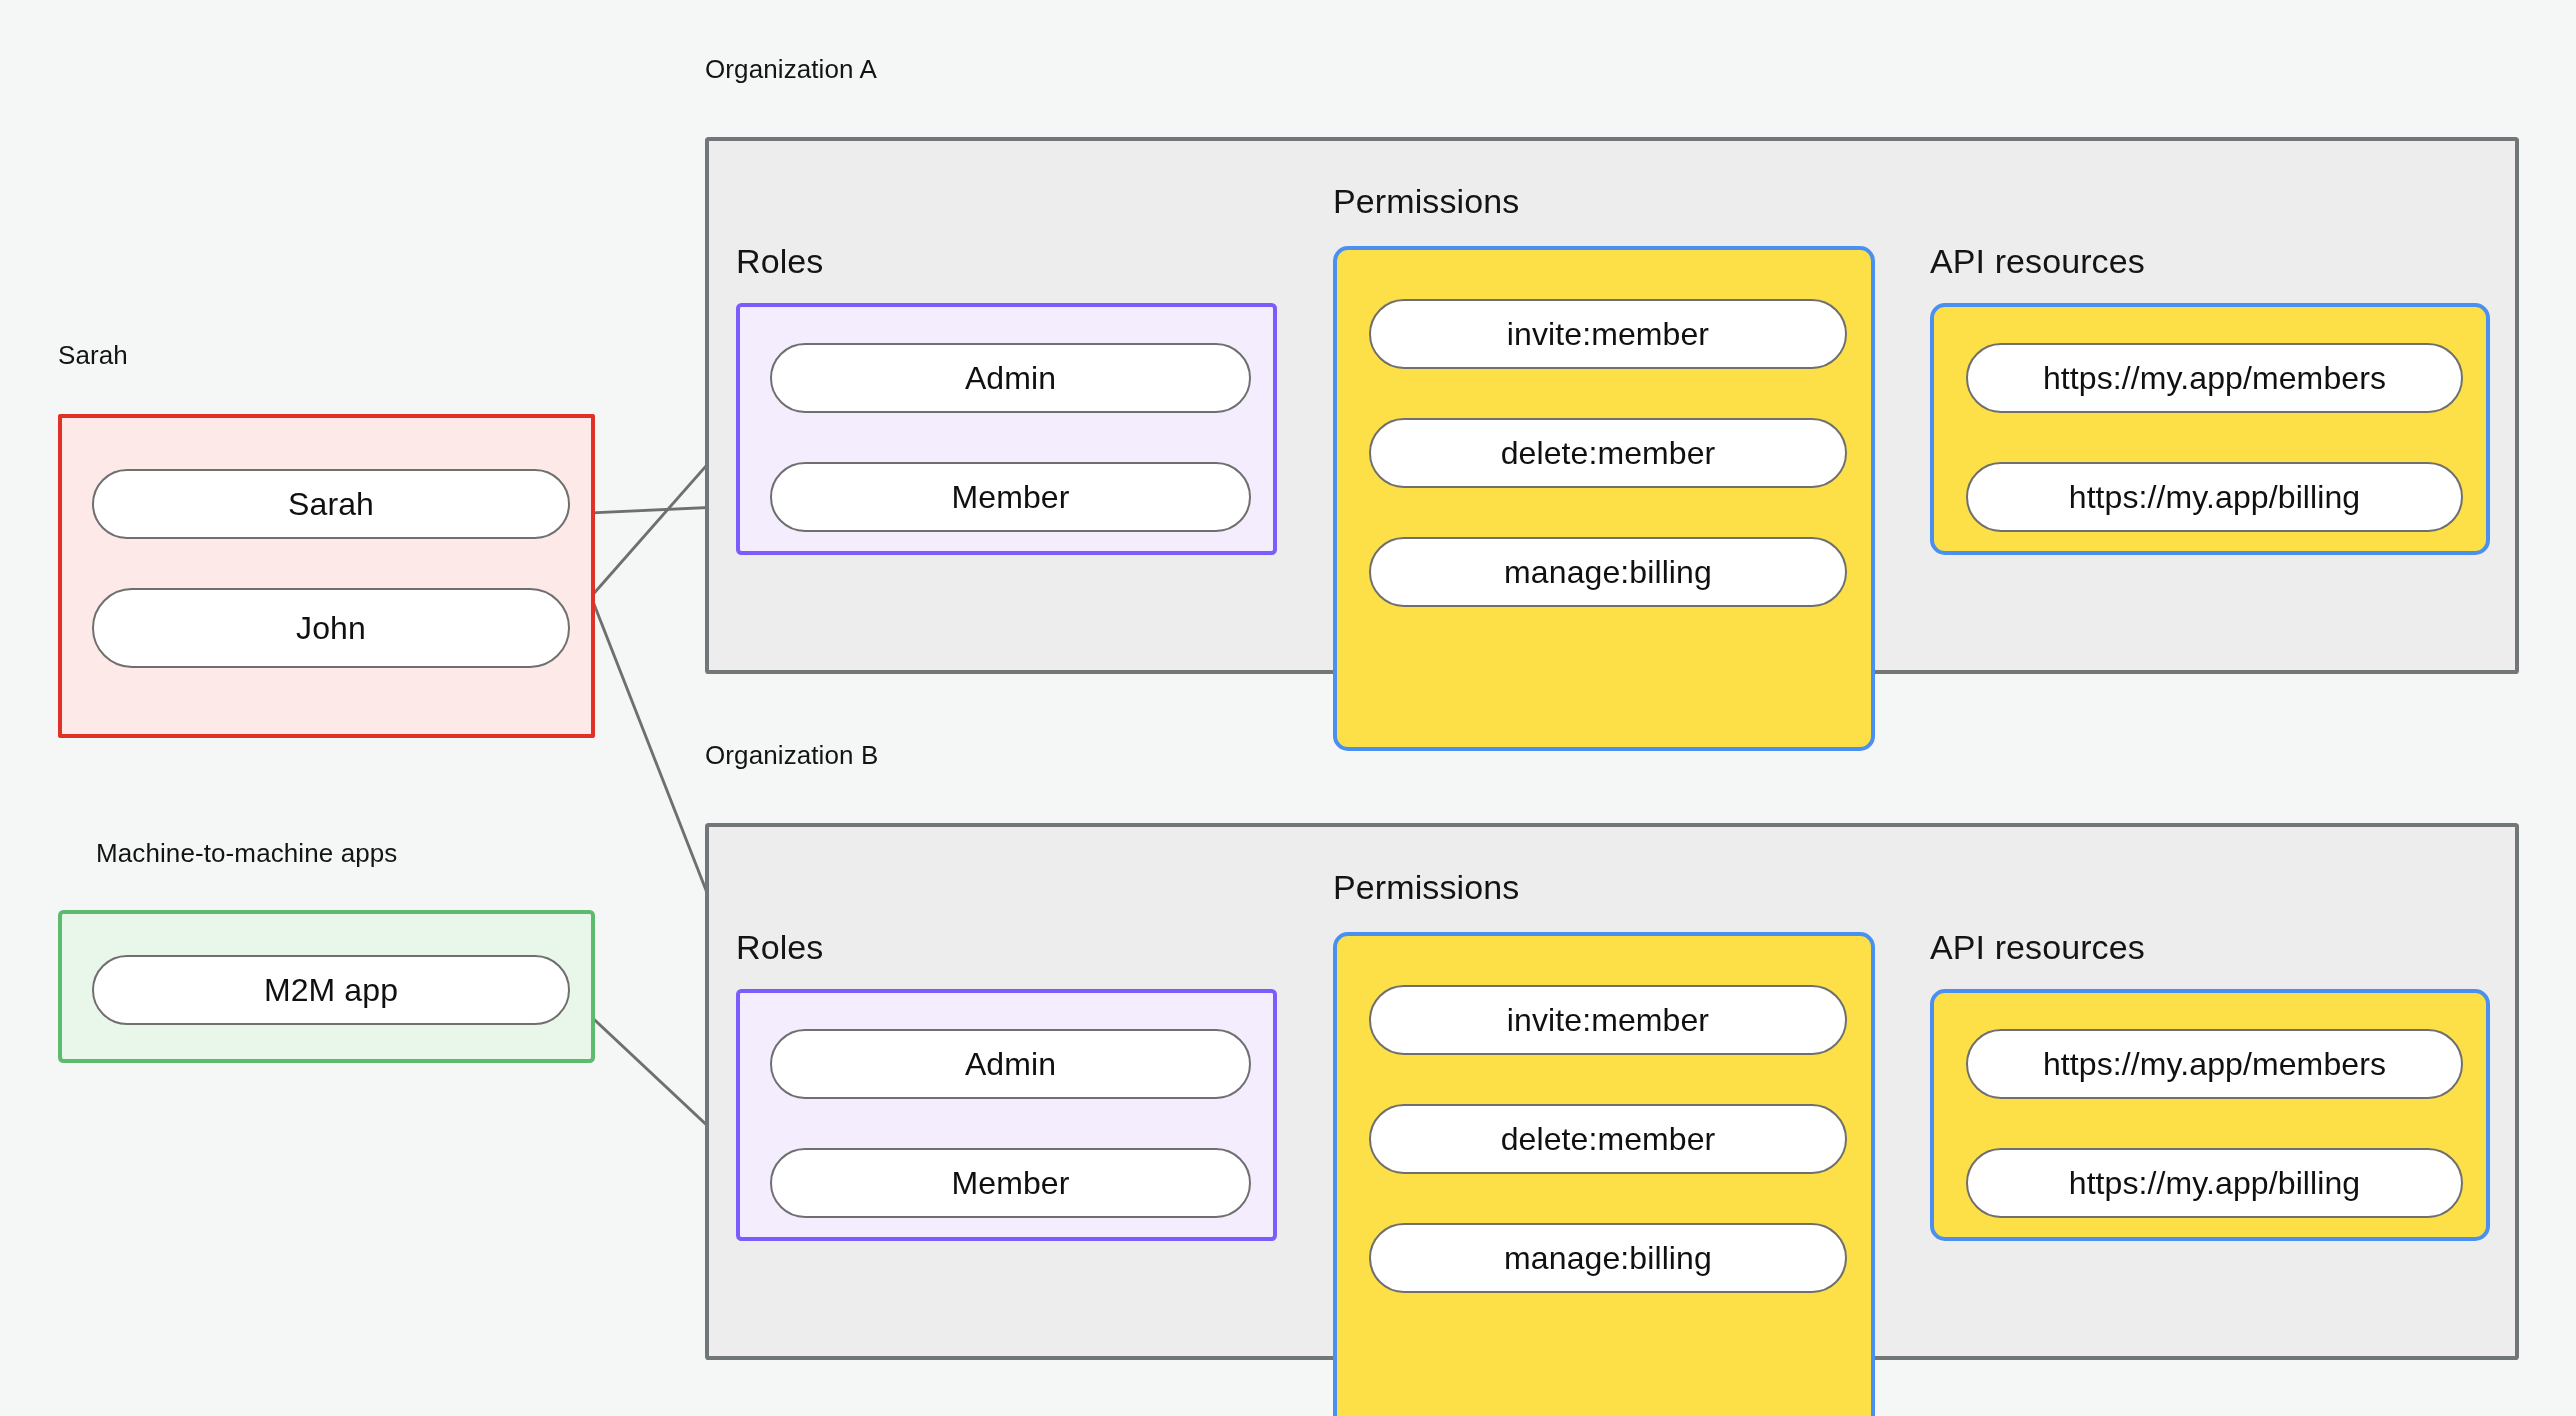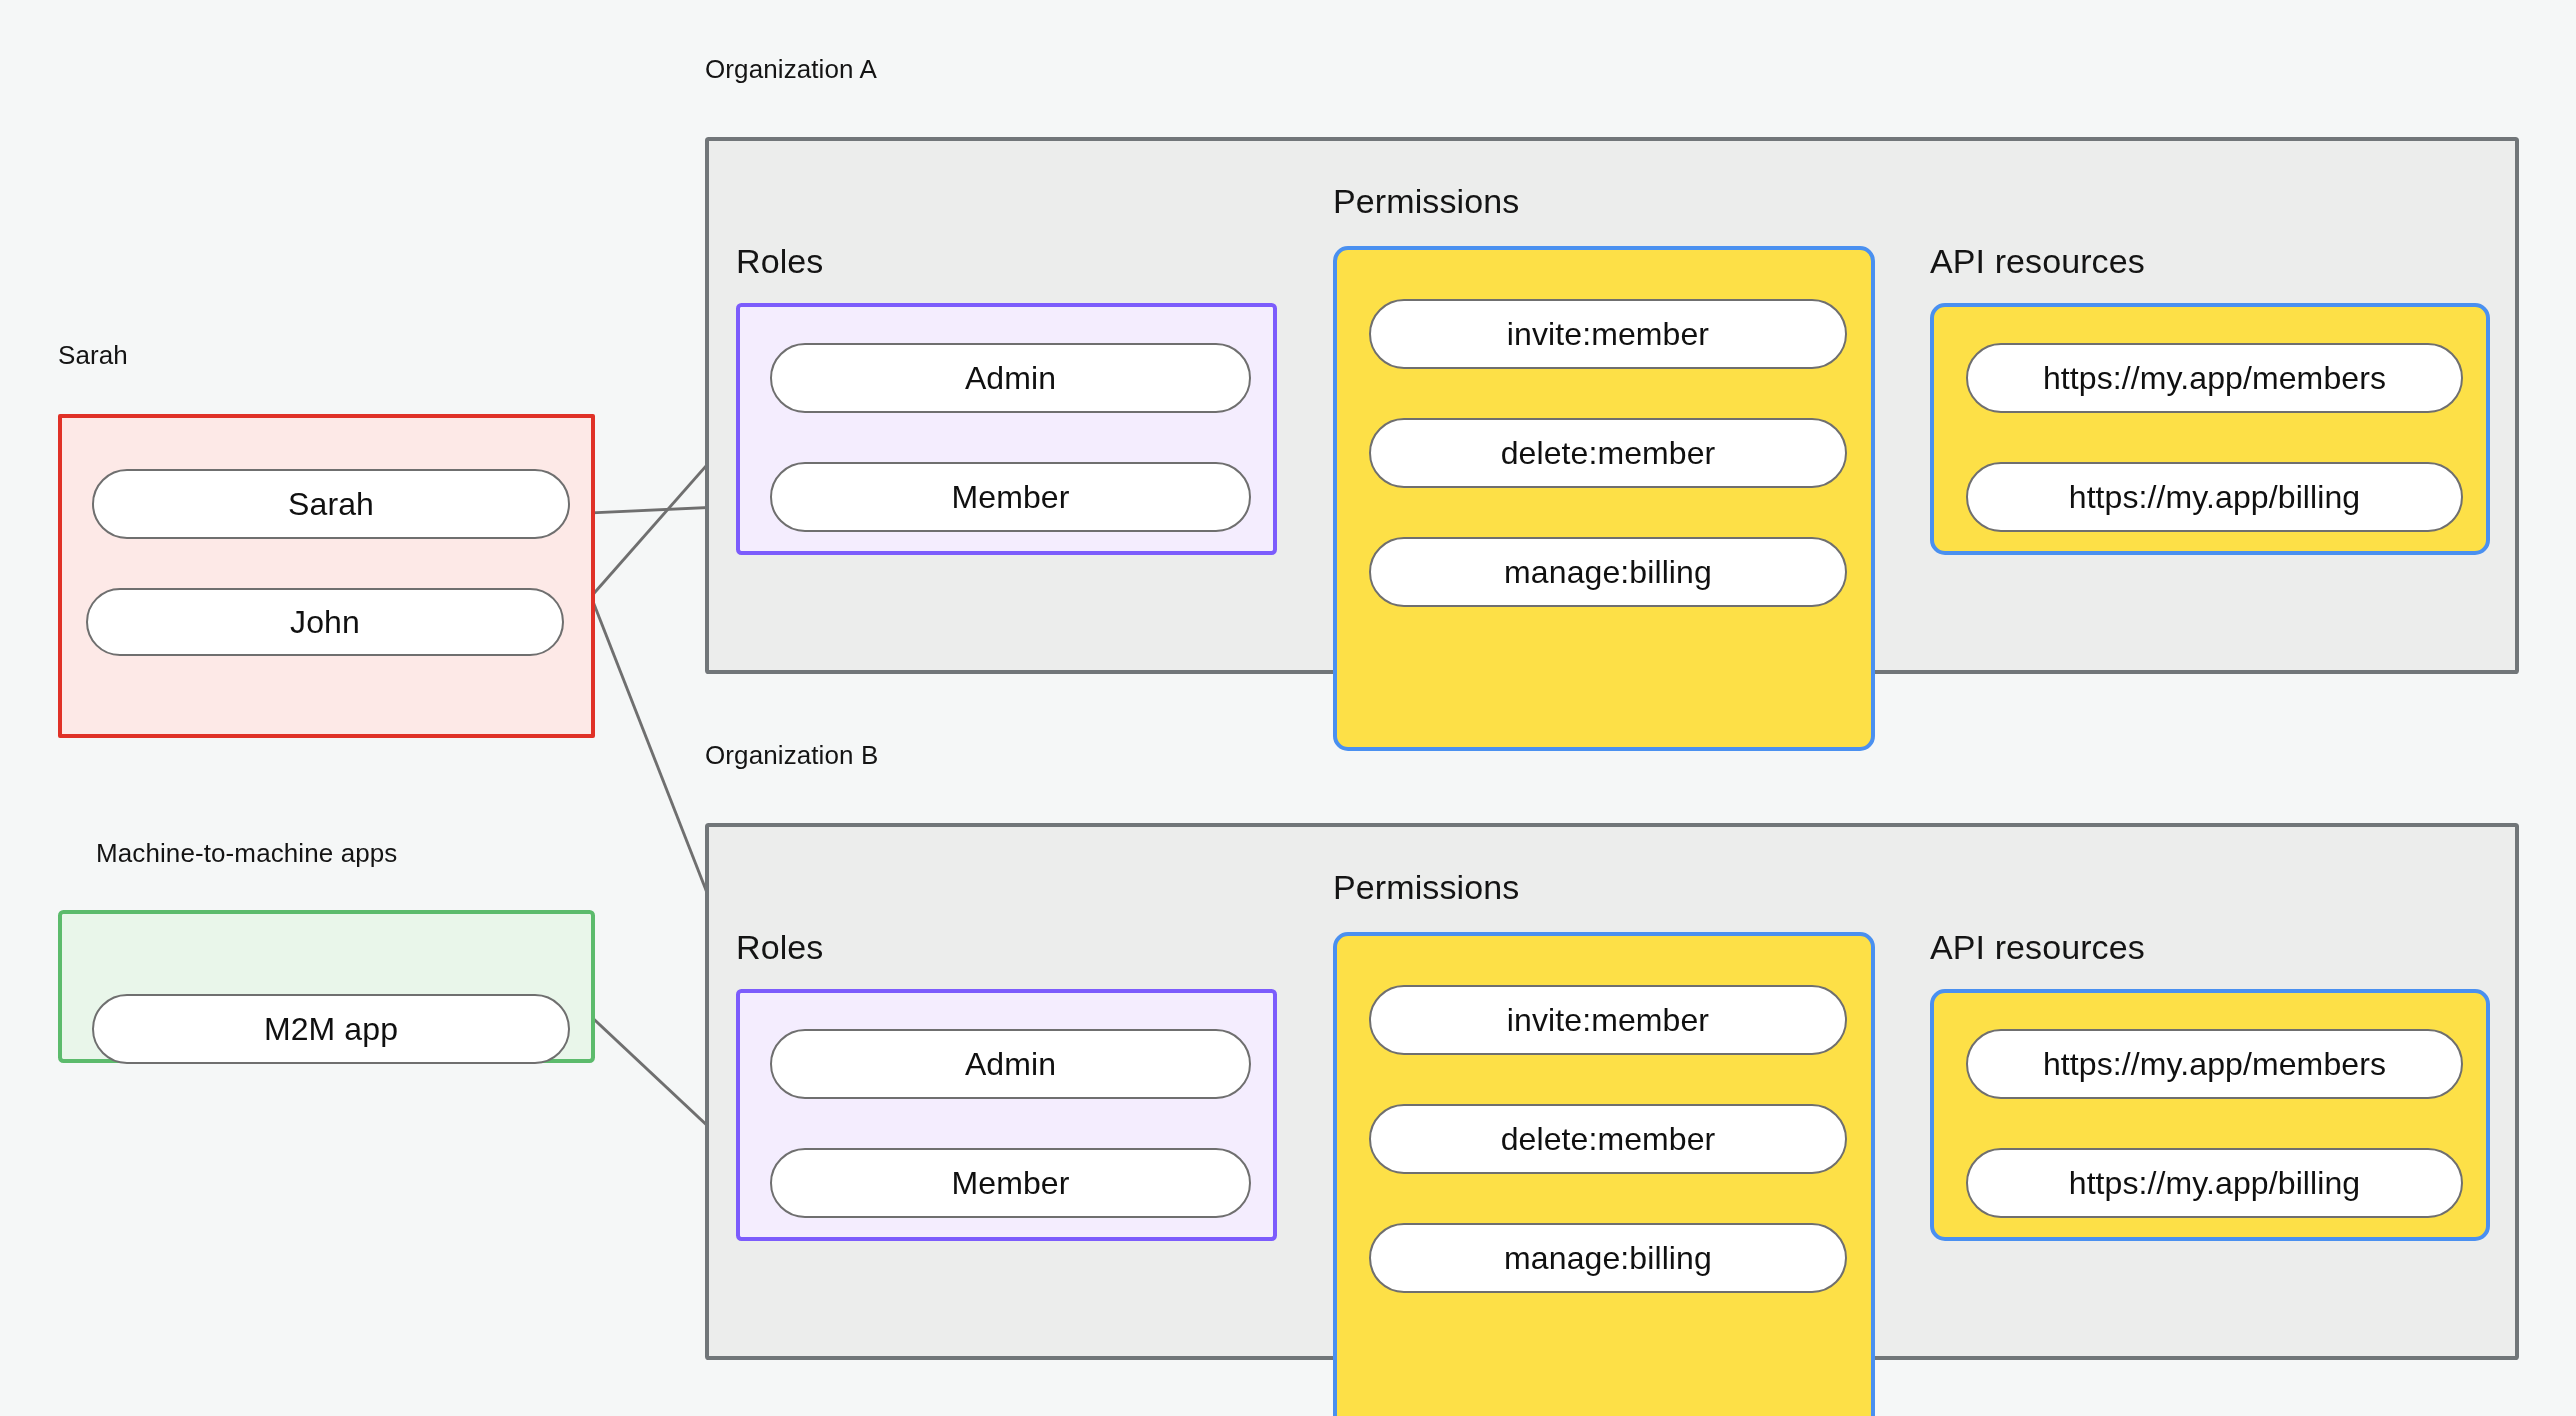--- a/index.html
+++ b/index.html
@@ -151,27 +151,27 @@
     <g>
       <line x1="2040" y1="1388" x2="2176" y2="1322"></line>
       <circle cx="2176" cy="1322" r="11"></circle>
     </g>
   </svg>
 
   <div class="caption" style="left:58px;top:342px;">Sarah</div>
 
   <div class="group users" style="left:58px;top:414px;width:537px;height:324px;">
     <div class="pill" style="left:30px;top:51px;width:478px;height:70px;">Sarah</div>
-    <div class="pill" style="left:24px;top:170px;width:478px;height:68px;">John</div>
+    <div class="pill" style="left:30px;top:170px;width:478px;height:80px;">John</div>
   </div>
 
   <div class="caption" style="left:58px;top:840px;margin-left:38px;">Machine-to-machine apps</div>
 
   <div class="group m2m" style="left:58px;top:910px;width:537px;height:153px;">
-    <div class="pill" style="left:30px;top:41px;width:478px;height:70px;margin-top:39px;">M2M app</div>
+    <div class="pill" style="left:30px;top:41px;width:478px;height:70px;">M2M app</div>
   </div>
 
   <div class="caption" style="left:705px;top:56px;">Organization A</div>
 
   <div class="group org" style="left:705px;top:137px;width:1814px;height:537px;">
 
     <div class="caption" style="left:27px;top:103px;font-size:34px;">Roles</div>
     <div class="group roles" style="left:27px;top:162px;width:541px;height:252px;">
       <div class="pill" style="left:30px;top:36px;width:481px;height:70px;">Admin</div>
       <div class="pill" style="left:30px;top:155px;width:481px;height:70px;">Member</div>

